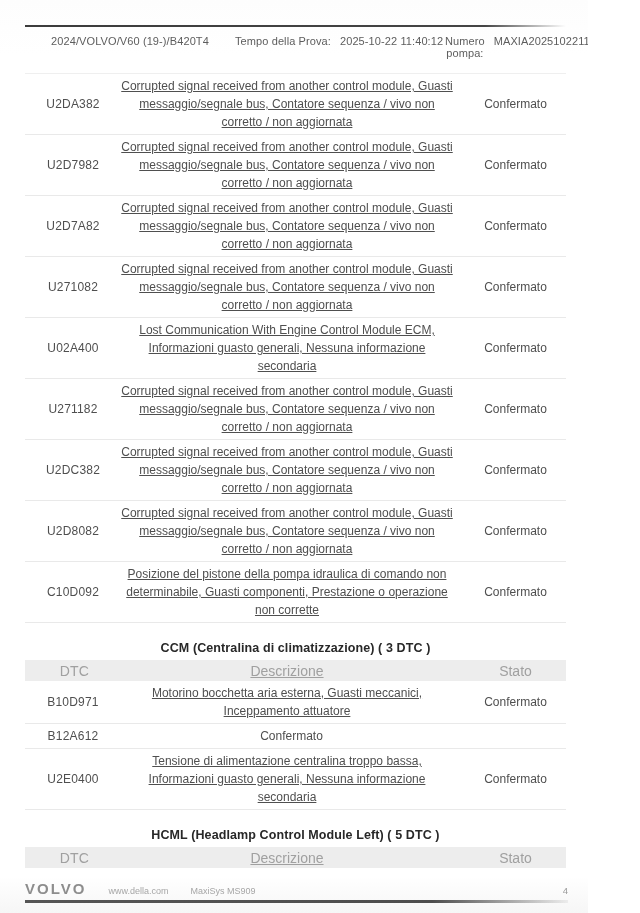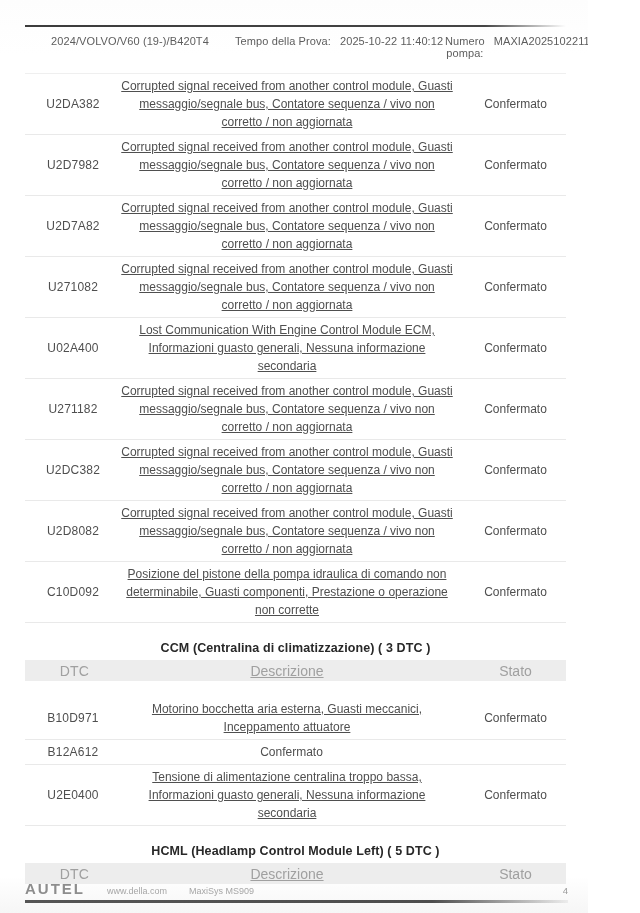--- a/index.html
+++ b/index.html
@@ -33,21 +33,21 @@
     margin-top: 8px;
     font-size: 11px;
     color: #5d5d5d;
     letter-spacing: 0.1px;
   }
   .ph-vehicle { flex: 0 0 210px; }
   .ph-pair    { flex: 0 0 210px; display: flex; gap: 9px; }
   .ph-pair.last { flex: 1 1 auto; }
   
   .dtc-table { margin-top: 14px; border-top: 1px solid #efefef; }
-  .section .dtc-table { margin-top: 16px; border-top: none; }
+  .section .dtc-table { margin-top: 0; border-top: none; }
   .dtc-row {
     display: grid;
     grid-template-columns: 93px 347px 1fr;
     align-items: center;
     border-bottom: 1px solid #e9e9e9;
     padding: 3px 0;
     font-size: 12px;
     line-height: 18px;
     color: #4f4f4f;
   }
@@ -217,20 +217,20 @@
       </div>
       <div class="dtc-table">
         
       </div>
     </div>
 
   </div>
 
   <div class="page-footer">
     <div class="footer-row">
-      <span class="footer-logo">AUTEL</span>
+      <span class="footer-logo">VOLVO</span>
       <span class="footer-site">www.della.com</span>
       <span class="footer-device">MaxiSys MS909</span>
       <span class="footer-page">4</span>
     </div>
     <div class="footer-rule"></div>
   </div>
 </div>
 
 </body></html>

